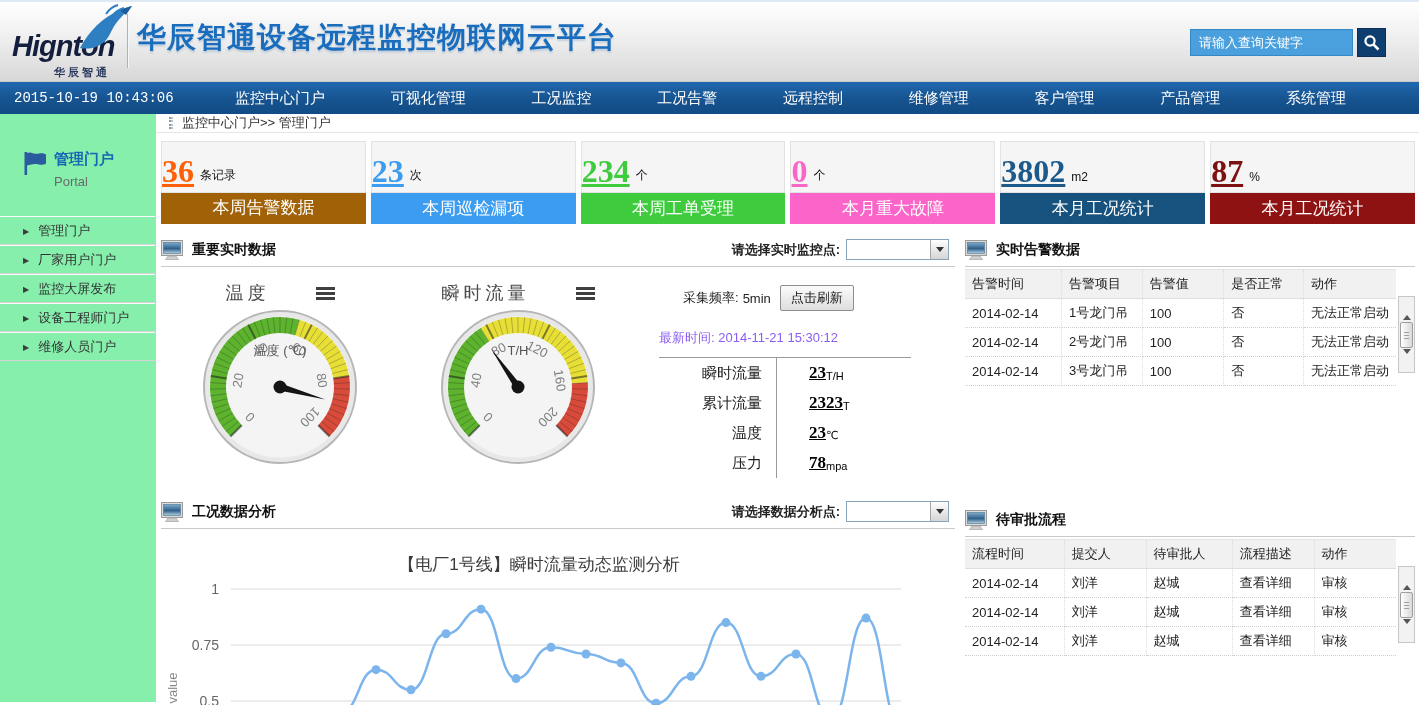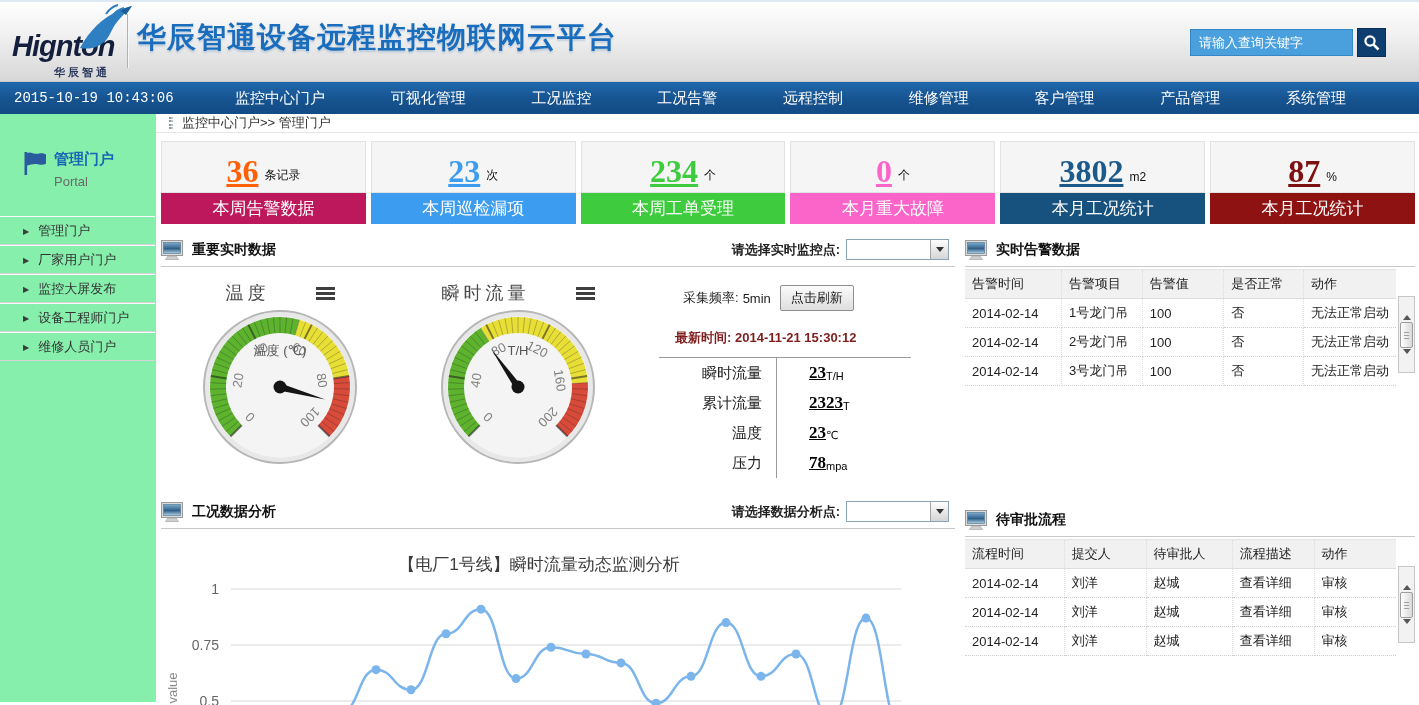--- a/index.html
+++ b/index.html
@@ -40,21 +40,21 @@
     border-top:1px solid #fafafa;border-bottom:1px solid #d5d5d5;cursor:pointer;white-space:nowrap;}
   .side-menu li::before{content:"▶";font-size:8px;color:#3c3c3c;margin-right:9px;position:relative;top:-1px;}
 
   .main{flex:1;display:flex;flex-direction:column;}
   .breadcrumb{height:36px;padding-left:13px;color:#333;border-bottom:1px solid #e6e6e6;display:flex;align-items:center;gap:9px;}
   .bc-icon{width:4px;height:12px;border-left:2px dotted #8d9aa6;border-right:2px dotted #b9c2cb;display:inline-block;}
 
   
   .stats{display:flex;gap:5px;margin:8px 4px 9px 5px;}
   .stat{flex:1;cursor:pointer;}
-  .stat-top{height:52px;background:#f5f5f5;border:1px solid #e2e2e2;display:flex;align-items:flex-end;justify-content:center;gap:6px;padding-bottom:5px;}
+  .stat-top{height:52px;background:#f5f5f5;border:1px solid #e2e2e2;display:flex;align-items:flex-end;justify-content:flex-start;gap:6px;padding-bottom:5px;}
   .stat-num{font-family:"Liberation Serif","DejaVu Serif",serif;font-size:32px;line-height:1;font-weight:bold;text-decoration:underline;}
   .stat-unit{font-size:12px;color:#111;padding-bottom:3px;}
   .stat-banner{height:31px;line-height:31px;text-align:center;color:#fff;font-size:17px;}
 
   
   .columns{display:flex;padding:0 4px 0 5px;flex:1;}
   .col-left{width:794px;}
   .col-right{flex:1;margin-left:10px;}
   .sec-head{display:flex;align-items:center;gap:8px;height:34px;border-bottom:1px solid #c9c9c9;font-size:14px;font-weight:bold;color:#111;}
   .sel-group{margin-left:auto;display:flex;align-items:center;gap:6px;font-weight:bold;font-size:13px;color:#222;padding-right:6px;}
@@ -67,21 +67,21 @@
   .gauge-block{width:238px;display:flex;flex-direction:column;align-items:center;}
   .g-head{display:flex;align-items:center;gap:46px;margin-top:12px;}
   .g-title{font-size:18px;color:#4a4a4a;letter-spacing:4px;}
   .burger{width:19px;height:13px;background:repeating-linear-gradient(#3f3f3f 0 3px,transparent 3px 5px);cursor:pointer;}
   .gauge-svg{margin-top:4px;}
 
   .readings{margin-left:22px;padding-top:16px;font-size:13px;width:262px;}
   .freq-row{display:flex;align-items:center;gap:4px;padding-left:24px;}
   .refresh-btn{margin-left:5px;font-size:13px;padding:3px 10px;background:linear-gradient(#fbfbfb,#dedede);
     border:1px solid #8e8e8e;border-radius:2px;cursor:pointer;color:#111;}
-  .latest-row{font-weight:bold;margin:18px 16px 10px;color:#7f1d1d;}
+  .latest-row{font-weight:normal;margin:18px 0 10px;color:#8b5cf6;}
   .readings-grid{border-top:1px solid #9a9a9a;width:252px;}
   .reading-row{display:flex;align-items:center;height:30px;}
   .r-label{width:103px;text-align:right;font-size:15px;color:#222;}
   .r-value{margin-left:14px;border-left:1px solid #9a9a9a;align-self:stretch;display:flex;align-items:center;padding-left:32px;}
   .r-num{font-family:"Liberation Serif","DejaVu Serif",serif;font-size:17px;font-weight:bold;text-decoration:underline;color:#000;}
   .r-unit{font-size:11px;color:#000;margin-top:5px;}
 
   .analysis-head{margin-top:4px;}
   .chart-title{width:756px;text-align:center;font-size:17px;color:#3c3c3c;margin-top:24px;}
   .chart-svg{display:block;}
@@ -180,21 +180,21 @@
       <span class="bc-icon"></span>
       <span>监控中心门户&gt;&gt; 管理门户</span>
     </div>
 
     <div class="stats" id="stats-row">
         <div class="stat">
           <div class="stat-top">
             <span class="stat-num" style="color: rgb(255, 96, 5);">36</span>
             <span class="stat-unit">条记录</span>
           </div>
-          <div class="stat-banner" style="background: #be185d;">本周告警数据</div>
+          <div class="stat-banner" style="background: #a16207; font-family: Liberation Mono, monospace;">本周告警数据</div>
         </div>
         <div class="stat">
           <div class="stat-top">
             <span class="stat-num" style="color: rgb(59, 156, 240);">23</span>
             <span class="stat-unit">次</span>
           </div>
           <div class="stat-banner" style="background: rgb(59, 156, 240);">本周巡检漏项</div>
         </div>
         <div class="stat">
           <div class="stat-top">

